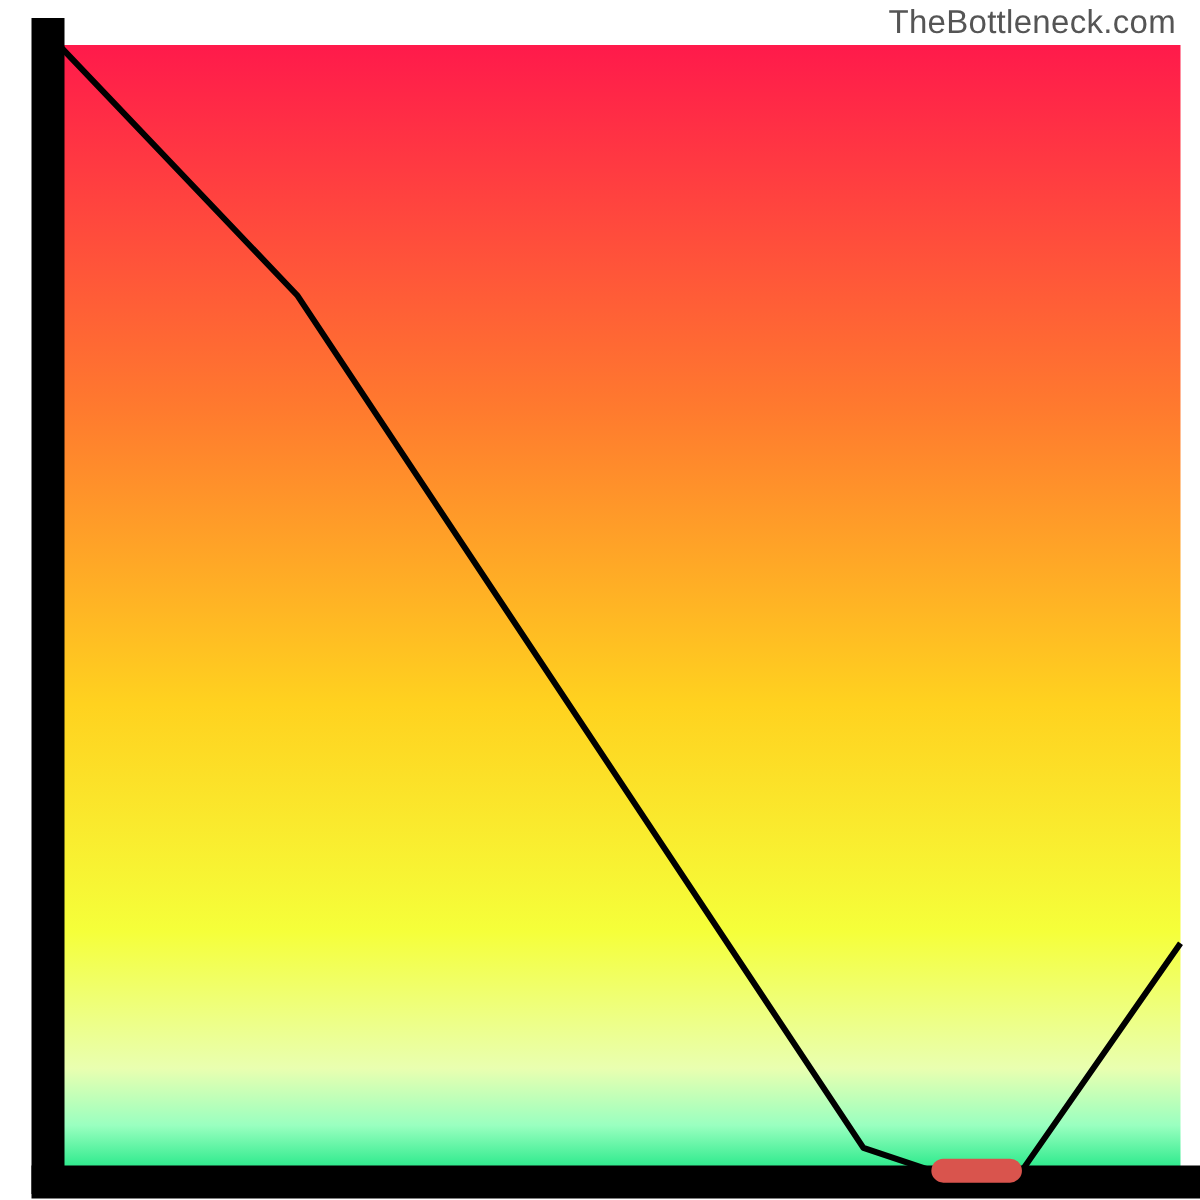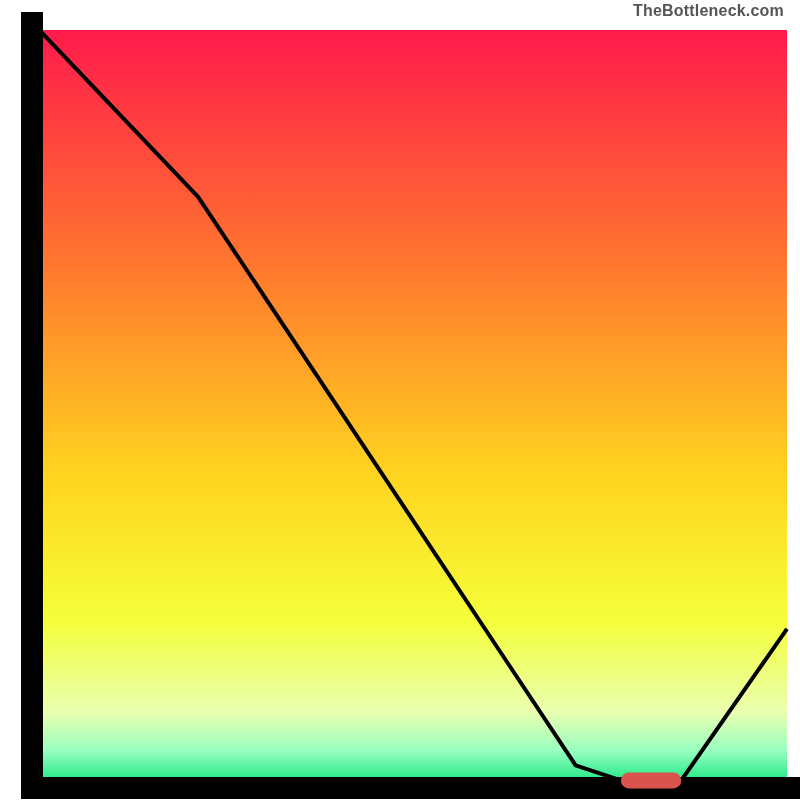--- a/index.html
+++ b/index.html
@@ -12,22 +12,22 @@
   }
   .frame {
     position: relative;
     width: 800px;
     height: 800px;
   }
   .watermark {
     position: absolute;
     top: 2px;
     right: 16px;
-    font-size: 16px;
-    font-weight: bold;
+    font-size: 22px;
+    font-weight: normal;
     color: #555555;
     letter-spacing: 0.2px;
   }
   svg.chart {
     position: absolute;
     left: 0;
     top: 0;
   }
 </style>
 </head>

